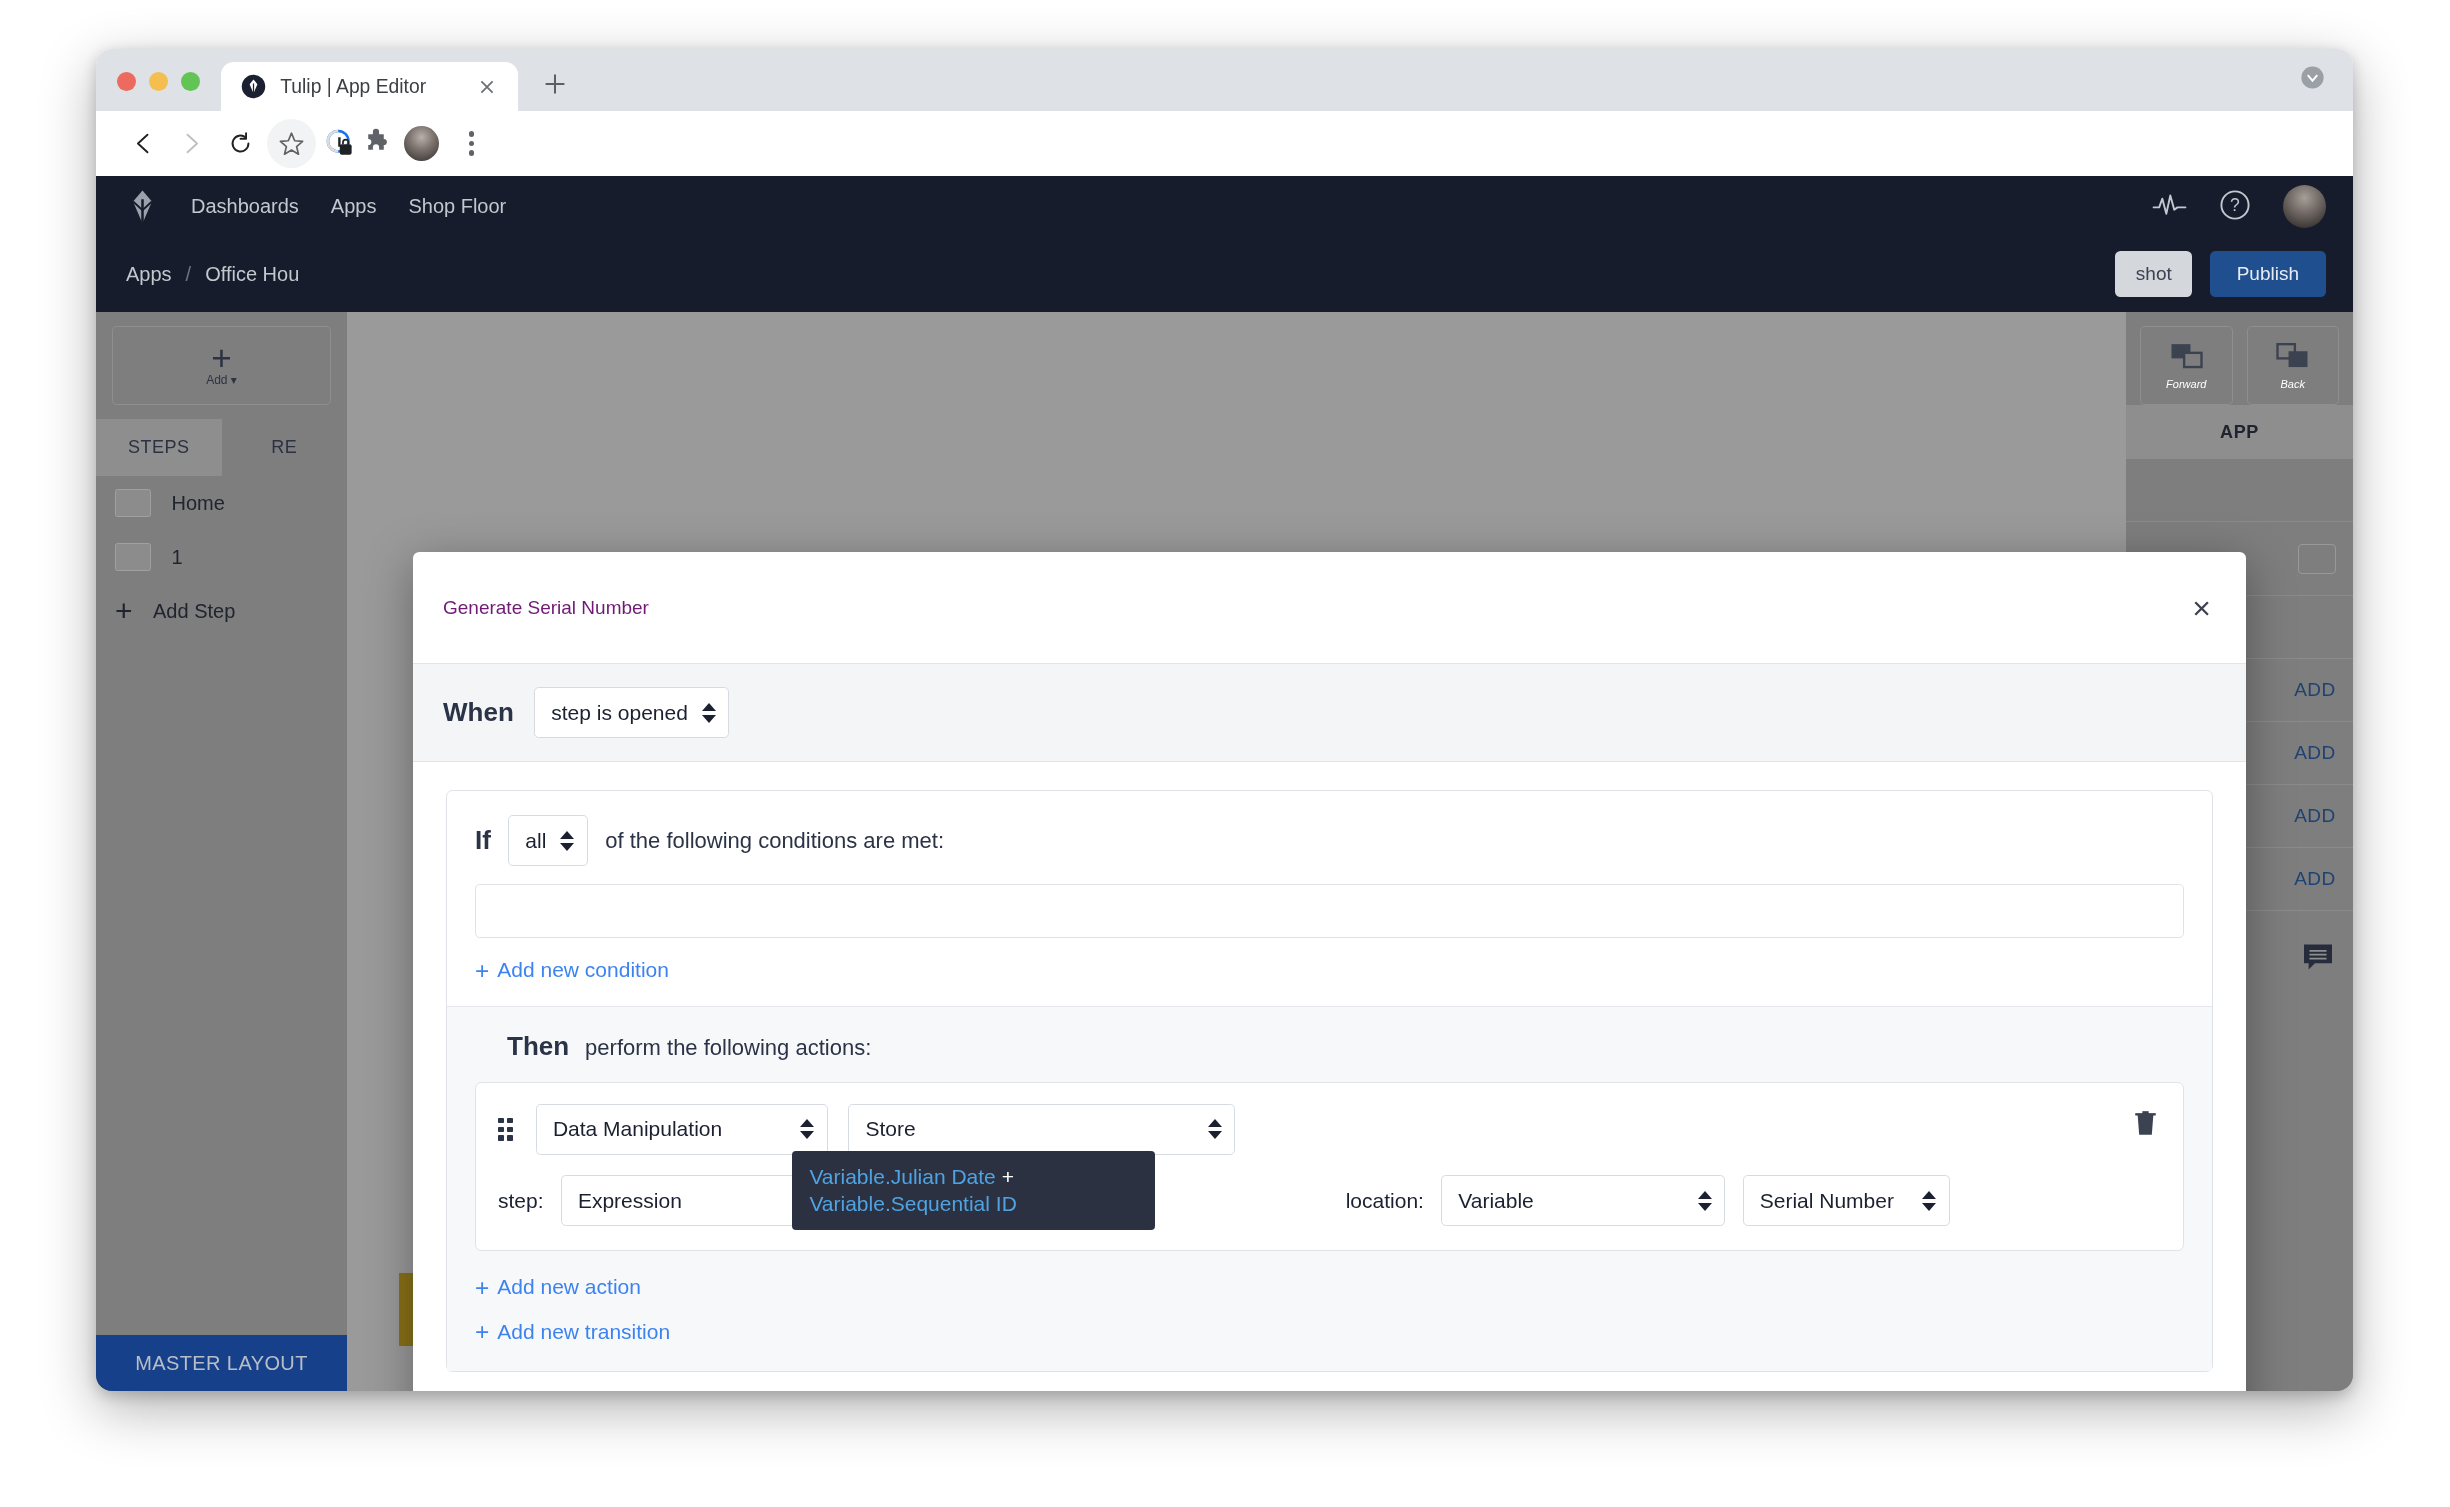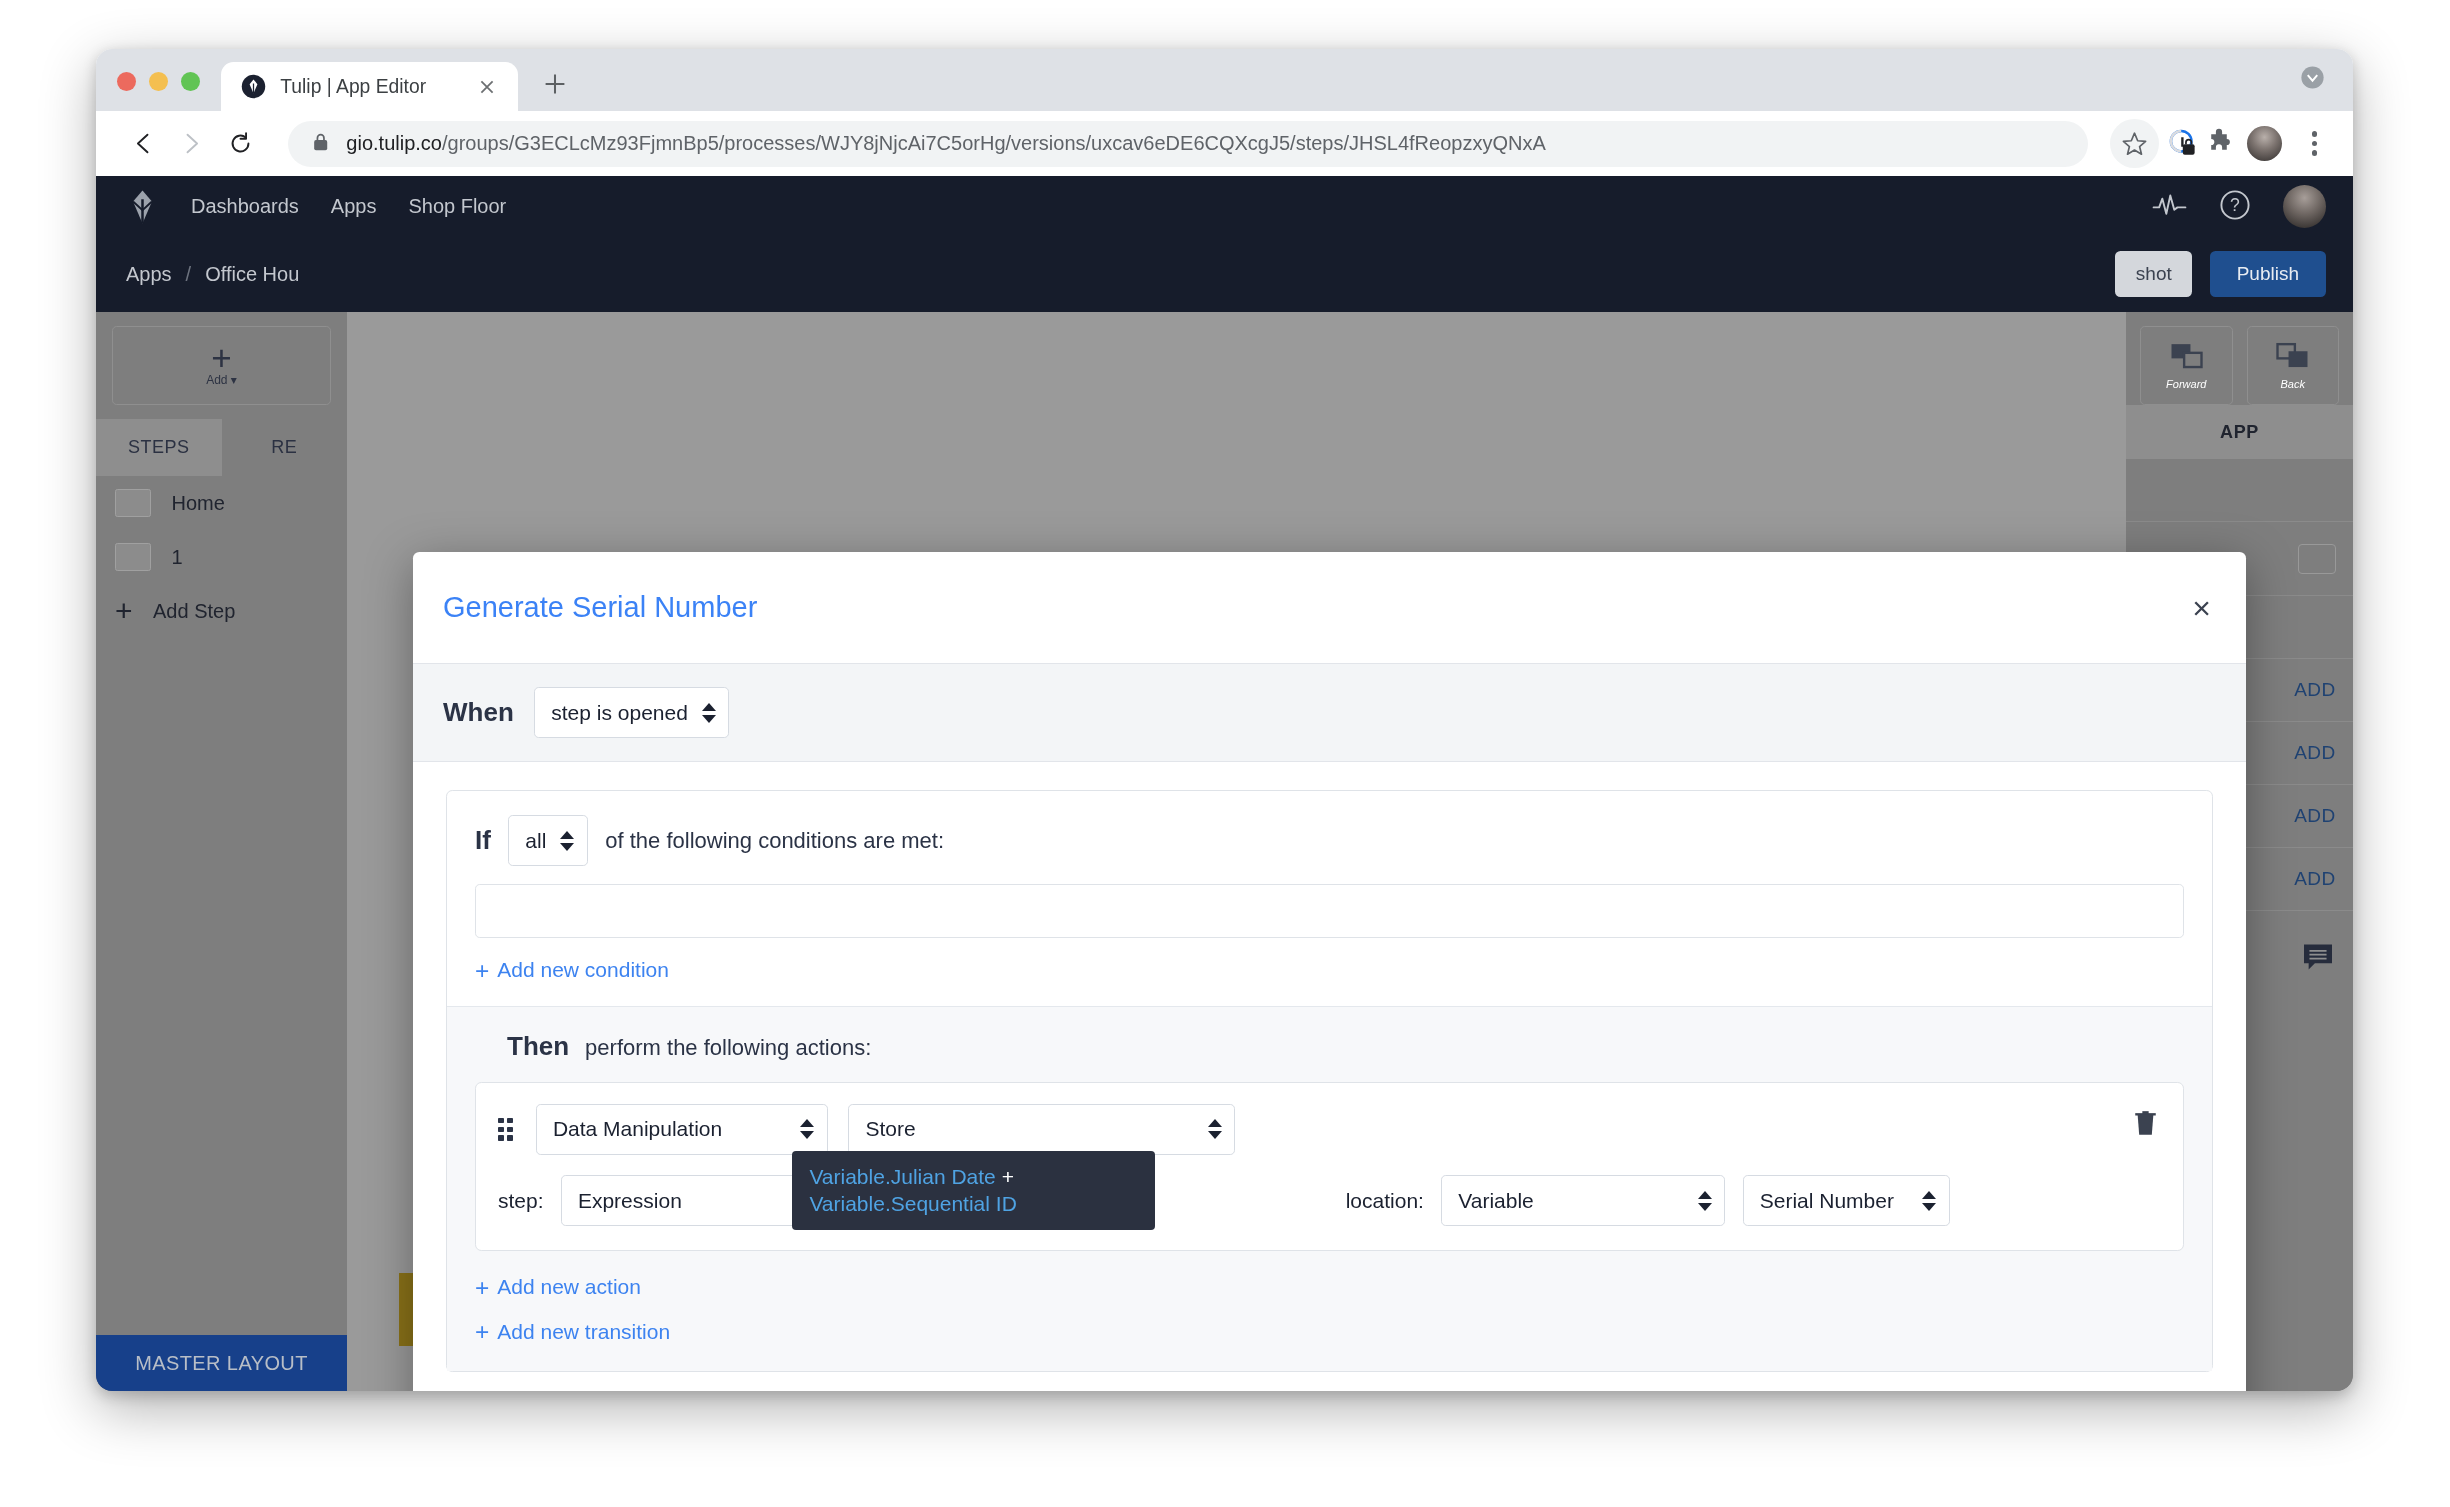--- a/index.html
+++ b/index.html
@@ -153,21 +153,21 @@
     width: 1833px; height: 1026px;
     background: #ffffff; border-radius: 6.3px;
     box-shadow: 0 11px 47px rgba(0,0,0,.34);
     display: flex; flex-direction: column; overflow: hidden;
     z-index: 40;
   }
   .modal-head {
     height: 112px; display: flex; align-items: center;
     padding: 0 35px 0 30px; border-bottom: 0.8px solid #e2e5ea; flex: 0 0 112px;
   }
-  .modal-title { font-size: 29px; color: #3b82f6; }
+  .modal-title { font-size: 19px; color: #701a75; }
   .modal-close { margin-left: auto; font-size: 32px; color: #3b4250; line-height: 1; cursor: pointer; font-weight: 300; }
 
   .when-bar {
     height: 98px; background: #f3f5f7; border-bottom: 0.8px solid #e2e5ea;
     display: flex; align-items: center; padding: 0 30px; gap: 20.5px; flex: 0 0 98px;
   }
   .kw { font-size: 26px; font-weight: bold; color: #2b3346; }
   .kw-sub { font-size: 22px; color: #2b3346; }
 
   .select {
@@ -270,29 +270,20 @@
           <path d="M12 6 L24 17 L12 28" stroke="#bdc1c6" stroke-width="2.4" fill="none" stroke-linecap="round" stroke-linejoin="round"></path>
         </svg>
       </span>
       <span class="tbtn">
         <svg viewBox="0 0 34 34" width="27" height="27">
           <path d="M27 17 A10 10 0 1 1 23.5 9.4" stroke="#202124" stroke-width="2.4" fill="none" stroke-linecap="round"></path>
           <path d="M24 4 L24 11 L17 11" stroke="#202124" stroke-width="2.4" fill="none" stroke-linecap="round" stroke-linejoin="round"></path>
         </svg>
       </span>
 
-      <div class="omnibox">
-        <span>
-          <svg viewBox="0 0 24 28" width="17.4" height="20.5">
-            <rect x="3" y="11" width="18" height="14" rx="2.5" fill="#5f6368"></rect>
-            <path d="M7.5 11 V8 a4.5 4.5 0 0 1 9 0 v3" stroke="#5f6368" stroke-width="2.4" fill="none"></path>
-          </svg>
-        </span>
-        <span class="url"><span>gio.tulip.co</span><span class="dim">/groups/G3ECLcMz93FjmnBp5/processes/WJY8jNjcAi7C5orHg/versions/uxcav6eDE6CQXcgJ5/steps/JHSL4fReopzxyQNxA</span></span>
-      </div>
 
       <div class="tb-icons">
         <span class="star-wrap">
           <svg viewBox="0 0 34 34" width="27" height="27">
             <path d="M17 4 L21 13.5 L31 14.3 L23.4 20.8 L25.8 30.5 L17 25.2 L8.2 30.5 L10.6 20.8 L3 14.3 L13 13.5 Z" fill="none" stroke="#5f6368" stroke-width="2.1" stroke-linejoin="round"></path>
           </svg>
         </span>
         <span>
           <svg viewBox="0 0 38 38" width="30" height="30">
             <circle cx="18" cy="18" r="13" fill="none" stroke="#1a73e8" stroke-width="3.2"></circle>

